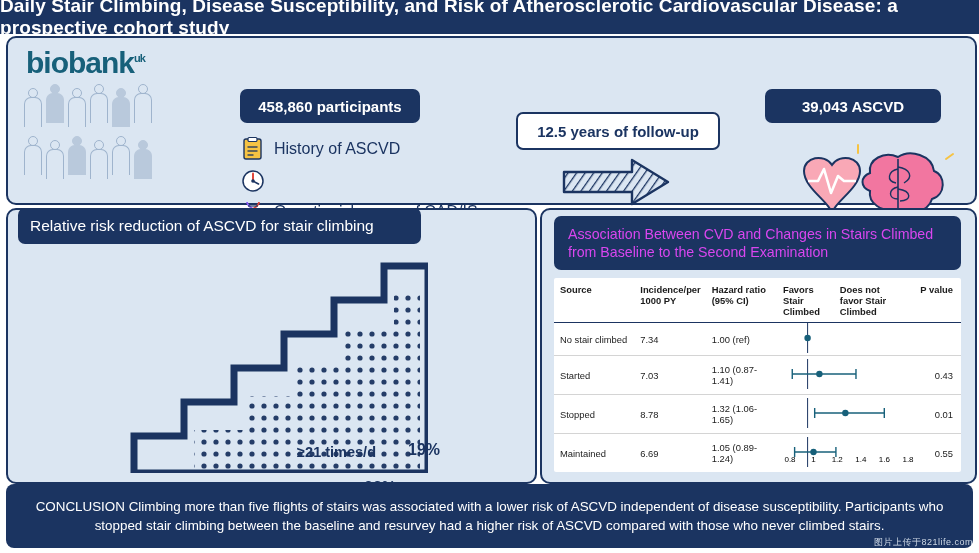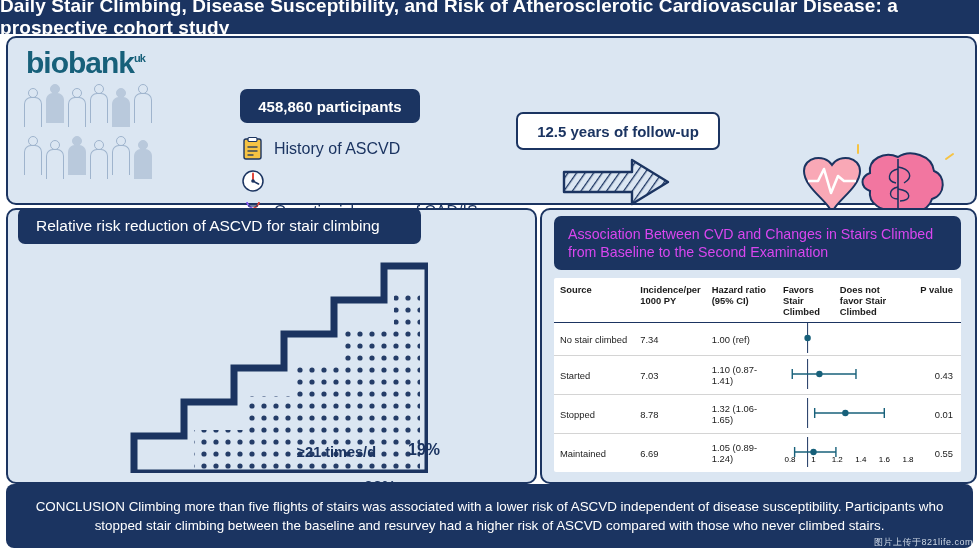--- a/index.html
+++ b/index.html
@@ -76,21 +76,21 @@
   .heart{position:absolute;left:790px;top:105px;width:160px;height:90px;}
 
   
   .leftpanel{
     position:absolute;left:6px;top:208px;width:527px;height:272px;
     background:#dbe6f2;border:2px solid #1b3461;border-radius:10px;
   }
   .lp-header{
     position:absolute;left:10px;top:-2px;width:403px;height:36px;
     background:#1b3461;color:#fff;border-radius:7px;
-    display:flex;align-items:center;padding-left:18px;
+    display:flex;align-items:center;padding-left:12px;
     font-size:15.5px;box-sizing:border-box;
   }
   .stairs{position:absolute;left:120px;top:48px;width:300px;height:215px;}
   .steplabel{
     position:absolute;color:#1b3461;font-size:14.5px;font-weight:bold;
     text-align:right;white-space:nowrap;
   }
   .steppct{
     position:absolute;color:#1b3461;font-size:16px;font-weight:bold;
     white-space:nowrap;
@@ -202,20 +202,21 @@
           <div class="head"></div>
           <div class="body"></div>
         </div>
       <div class="person solid" style="left:112px;top:56px;">
           <div class="head"></div>
           <div class="body"></div>
         </div>
     </div>
 
     <div class="pill pill-participants">458,860 participants</div>
+    <div class="pill pill-ascvd">39,043 ASCVD</div>
     <div class="pill-follow">12.5 years of follow-up</div>
 
     <div class="bullet b1">
       <span class="bicon">
         <svg width="26" height="26" viewBox="0 0 26 26">
           <rect x="4" y="3" width="17" height="20" rx="2" fill="#f6c343" stroke="#1b3461" stroke-width="1.4"></rect>
           <rect x="8" y="1.5" width="9" height="4" rx="1.2" fill="#ffffff" stroke="#1b3461" stroke-width="1.2"></rect>
           <line x1="7.5" y1="11" x2="17.5" y2="11" stroke="#1b3461" stroke-width="1.3"></line>
           <line x1="7.5" y1="15" x2="17.5" y2="15" stroke="#1b3461" stroke-width="1.3"></line>
           <line x1="7.5" y1="19" x2="13.5" y2="19" stroke="#1b3461" stroke-width="1.3"></line>

